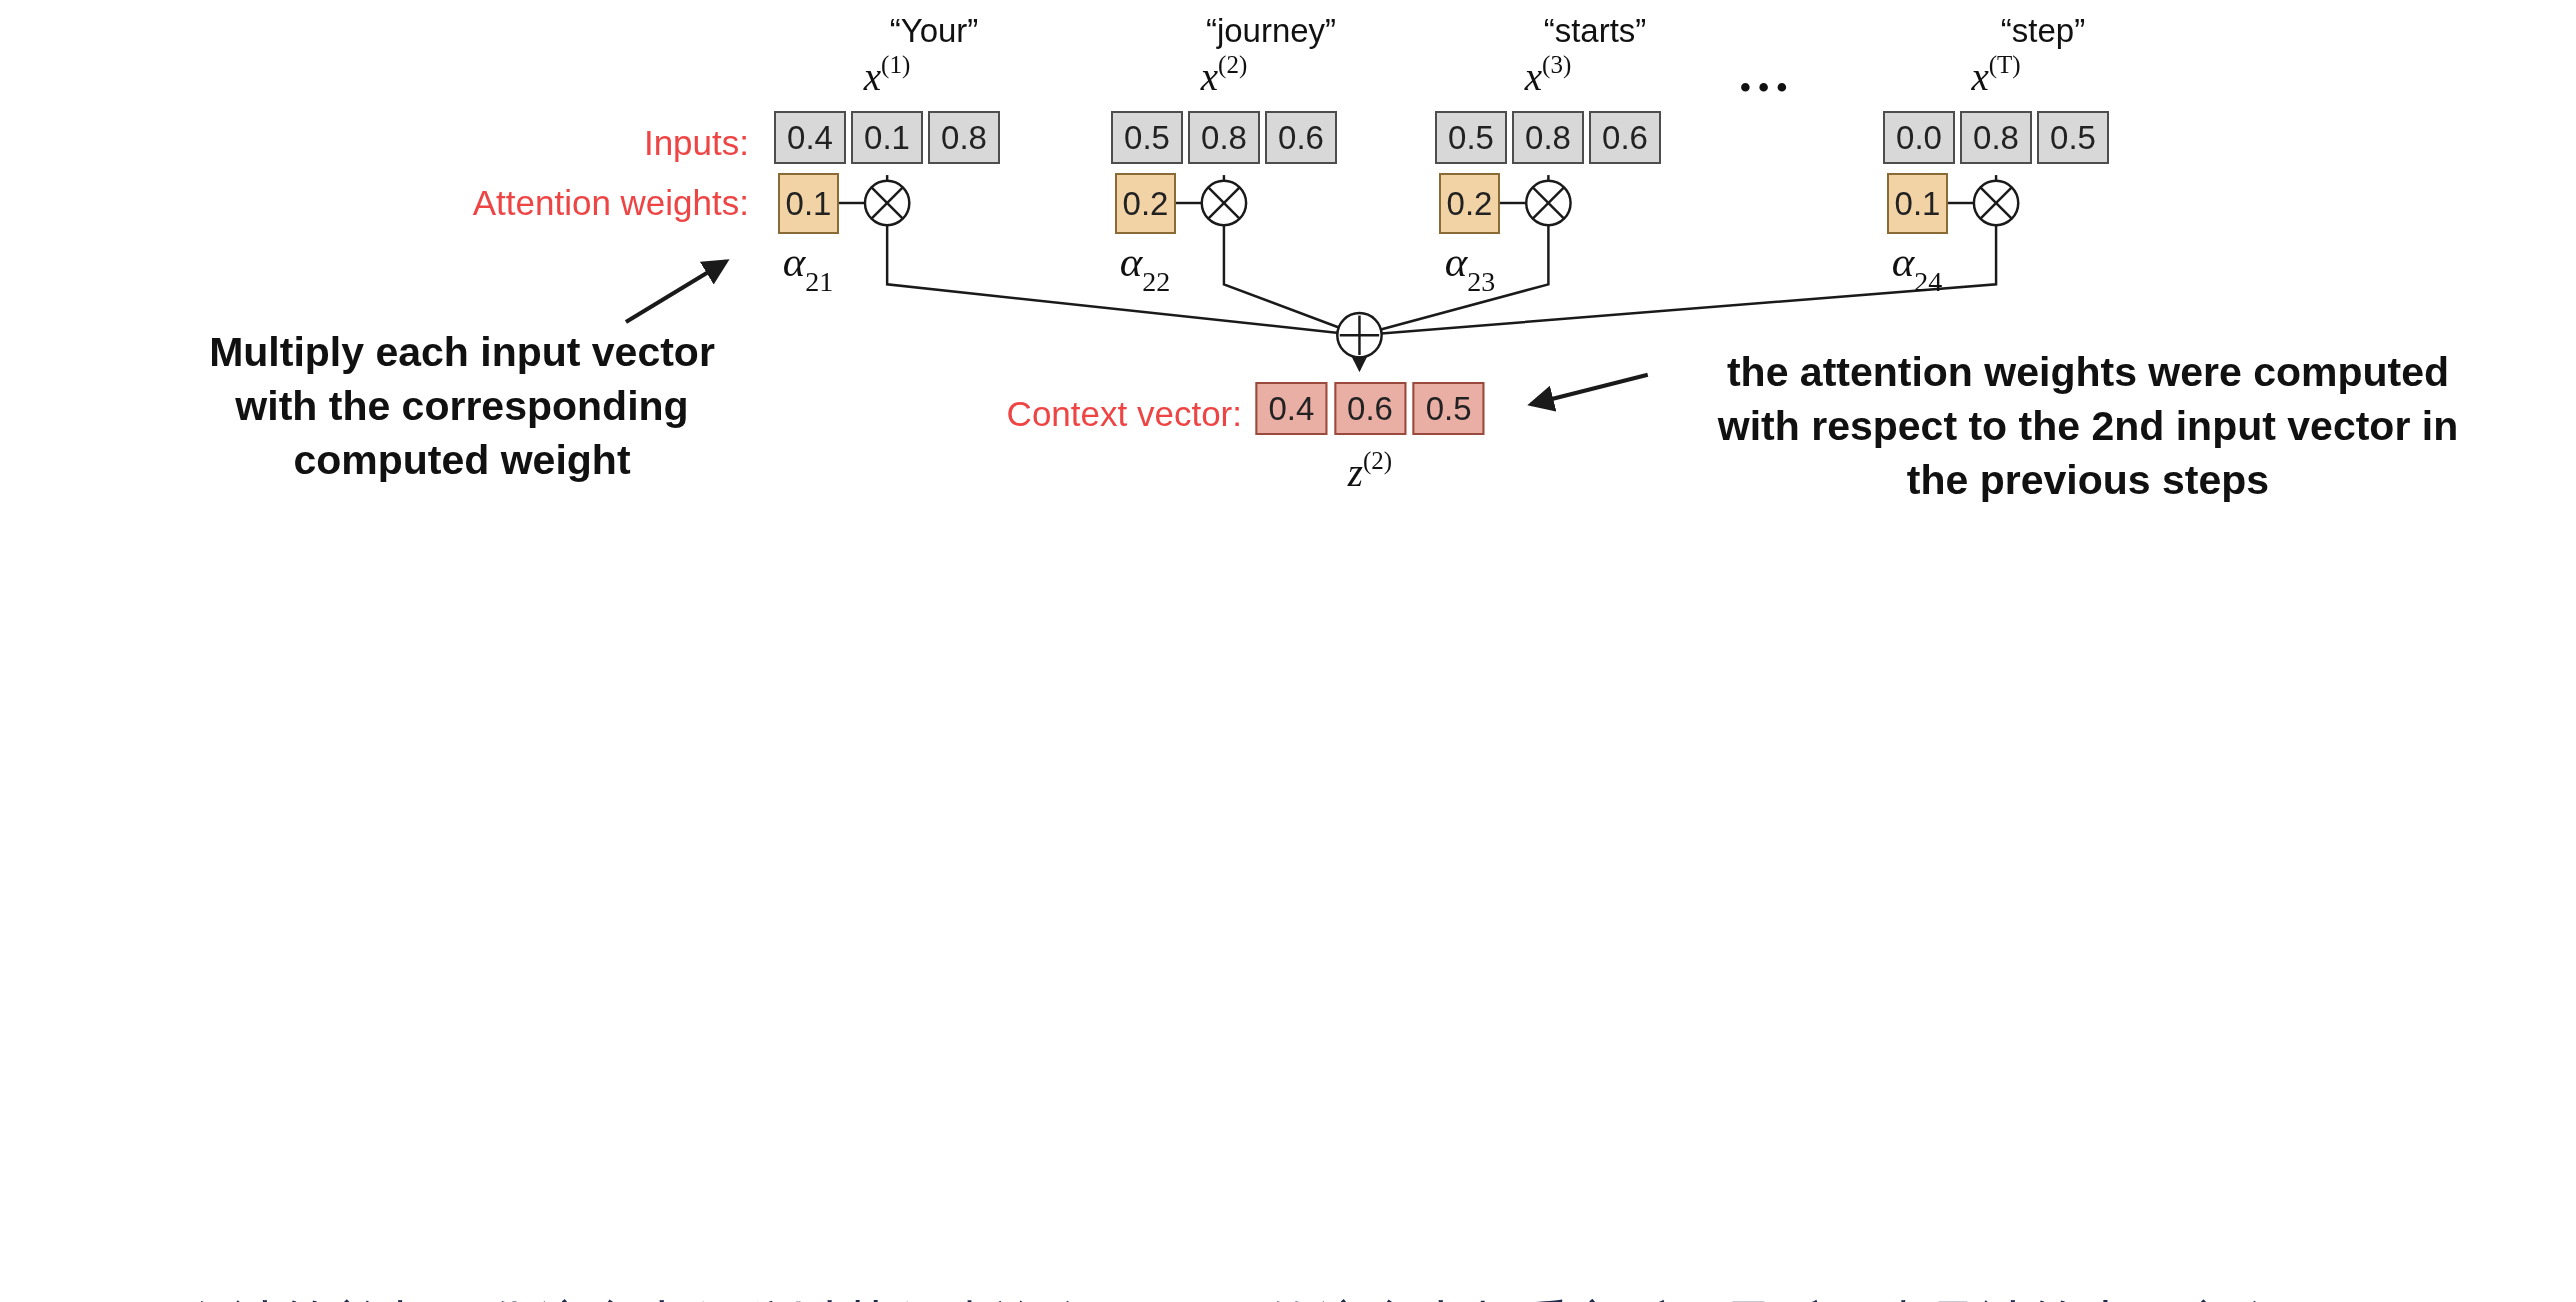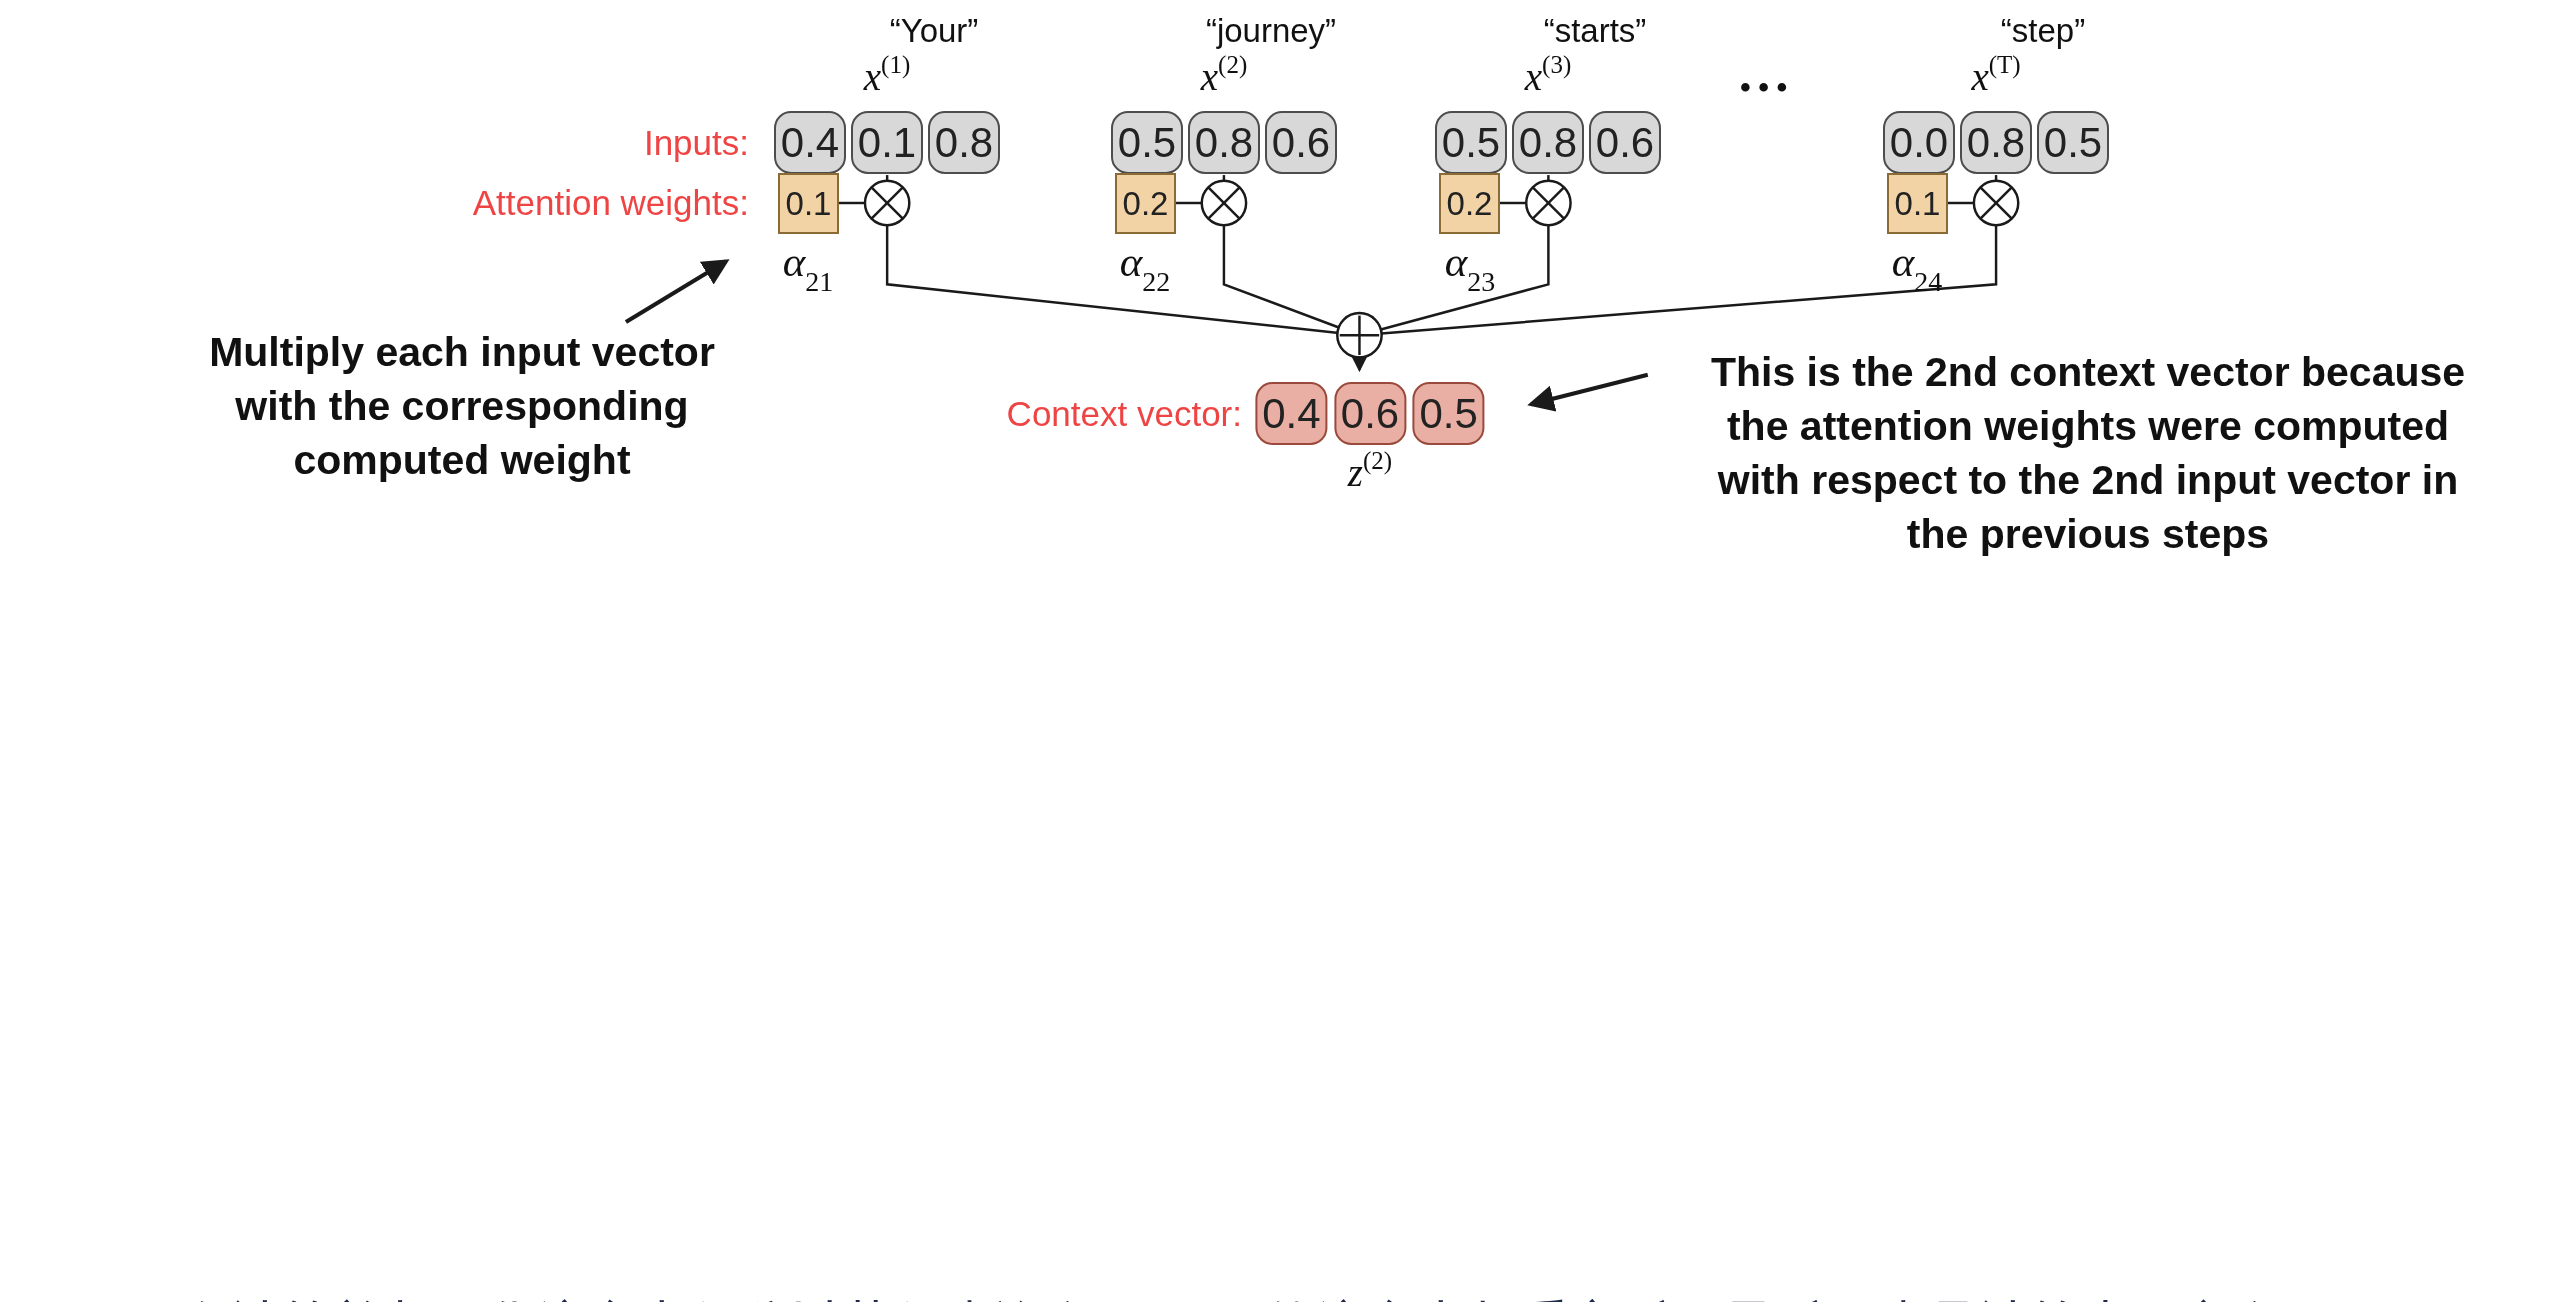--- a/index.html
+++ b/index.html
@@ -27,23 +27,23 @@
   }
   .math sup { font-style: normal; font-size: 25px; position: relative; top: -3.3px; }
   .dots {
     position: absolute; transform: translateX(-50%);
     font-family: "Liberation Serif", serif; font-weight: 700;
     font-size: 53px; letter-spacing: 5px; color: #111;
   }
   .vec { position: absolute; transform: translateX(-50%); display: flex; gap: 5px; }
   .ctx-vec { gap: 6.6px; }
   .cell {
-    width: 72px; height: 63px;
+    width: 72px; height: 53px;
     display: flex; align-items: center; justify-content: center;
-    font-size: 42px; color: #222; border-radius: 17px;
+    font-size: 33px; color: #222;
   }
   .input-cell {
     background: var(--input-box-fill, #d8d8d8);
     border: 2.5px solid var(--input-box-border, #4d4d4d);
   }
   .weight-cell {
     position: absolute;
     width: 61px; height: 61px;
     display: flex; align-items: center; justify-content: center;
     font-size: 33px; color: #222;
@@ -190,21 +190,20 @@
     <div class="cell context-cell">0.5</div>
   </div>
   <div class="math" style="left:1370px; top:450px;"><span>z</span><sup>(2)</sup></div>
 
   <div class="ann" style="left:462px; top:325px;">
     <div>Multiply each input vector</div>
     <div>with the corresponding</div>
     <div>computed weight</div>
   </div>
   <div class="ann" style="left:2088px; top:345px;">
-    <div>This is the 2nd context vector because</div>
     <div>the attention weights were computed</div>
     <div>with respect to the 2nd input vector in</div>
     <div>the previous steps</div>
   </div>
 
   <div class="caption">
     <div>图3.10 在计算并归一化注意力得分以获得查询向量 x(2) 的注意力权重之后，最后一步是计算上下文向量</div>
     
   </div>
 

